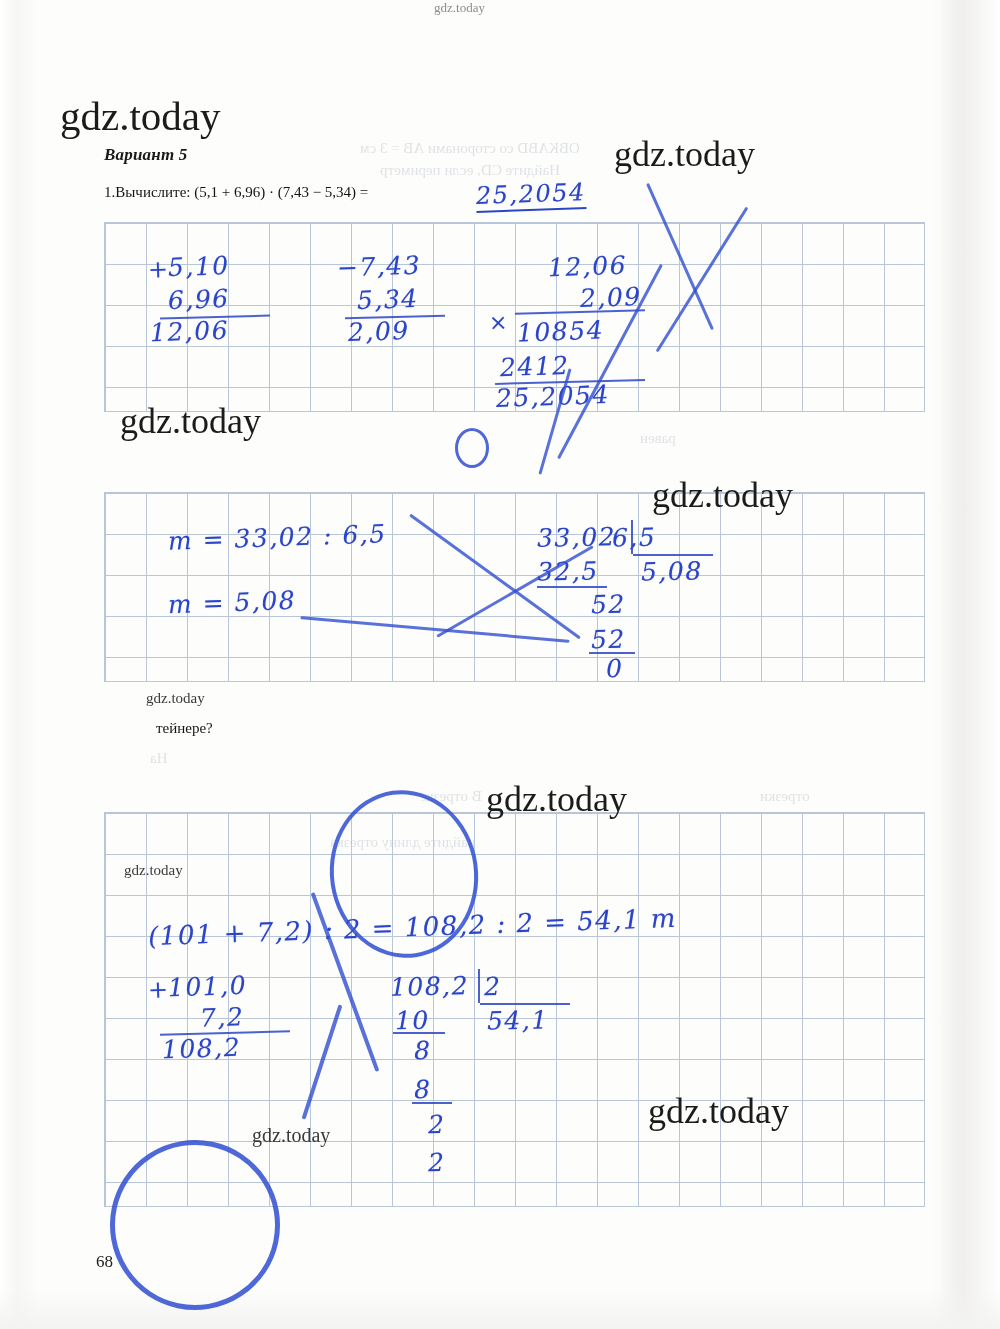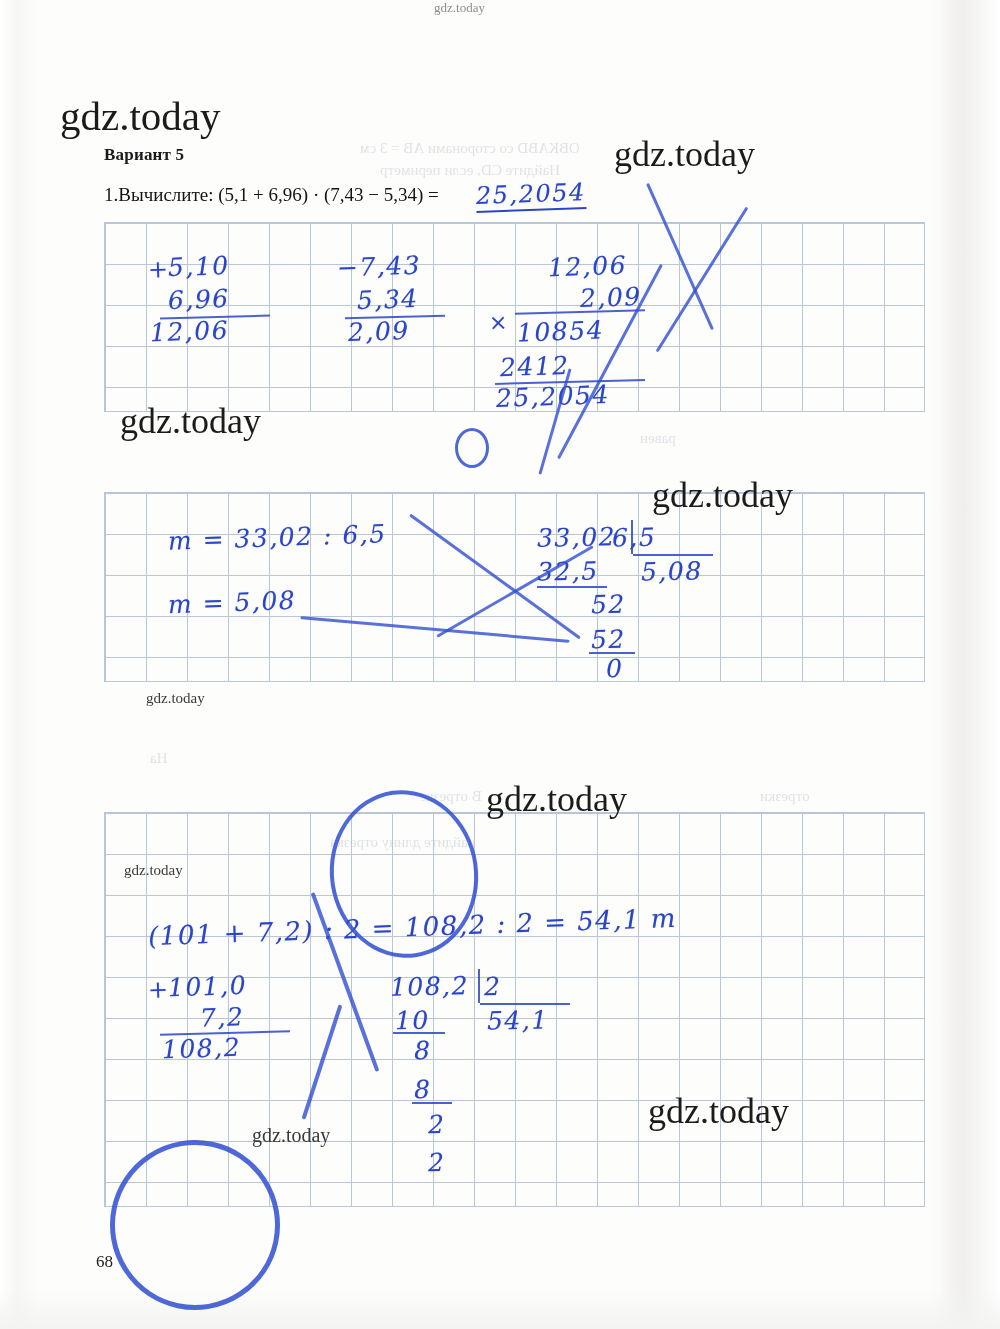--- a/index.html
+++ b/index.html
@@ -39,28 +39,29 @@
     background: linear-gradient(to top, #f3f3f1, rgba(255,255,255,0));
   }
 
   
   .variant-title {
     position: absolute;
     left: 104px;
     top: 145px;
     font-family: "Liberation Serif", serif;
     font-weight: bold;
+    font-style: italic;
     font-size: 17px;
     color: #1a1a1a;
     letter-spacing: .2px;
   }
   .task-text {
     position: absolute;
     font-family: "Liberation Serif", serif;
-    font-size: 19px;
+    font-size: 15px;
     color: #141414;
     line-height: 1.35;
   }
   .t1 { left: 104px; top: 182px; }
   .t2 { left: 128px; top: 452px; }
   .t3 { left: 128px; top: 718px; width: 800px; text-indent: 0; }
   .t3 .l2, .t3 .l3 { display: block; padding-left: 28px; }
   .t3 .l1 { display: block; }
   .math-it { font-style: italic; }
   .page-number {
@@ -177,20 +178,21 @@
   <div class="ghost" style="left:330px; top:834px;">найдите длину отрезка</div>
 
   <div class="variant-title">Вариант 5</div>
 
   <div class="task-text t1">
     <span>1.</span><span>Вычислите: (5,1 + 6,96) · (7,43 − 5,34) =</span>
   </div>
 
 
   <div class="task-text t3">
+    <span class="l3">тейнере?</span>
   </div>
 
   <div class="page-number">68</div>
 
   <div class="grid" id="grid1"></div>
   <div class="grid" id="grid2"></div>
   <div class="grid" id="grid3"></div>
 
   <div class="hw ul" style="left:476px; top:180px; font-size:24px;">25,2054</div>
 

